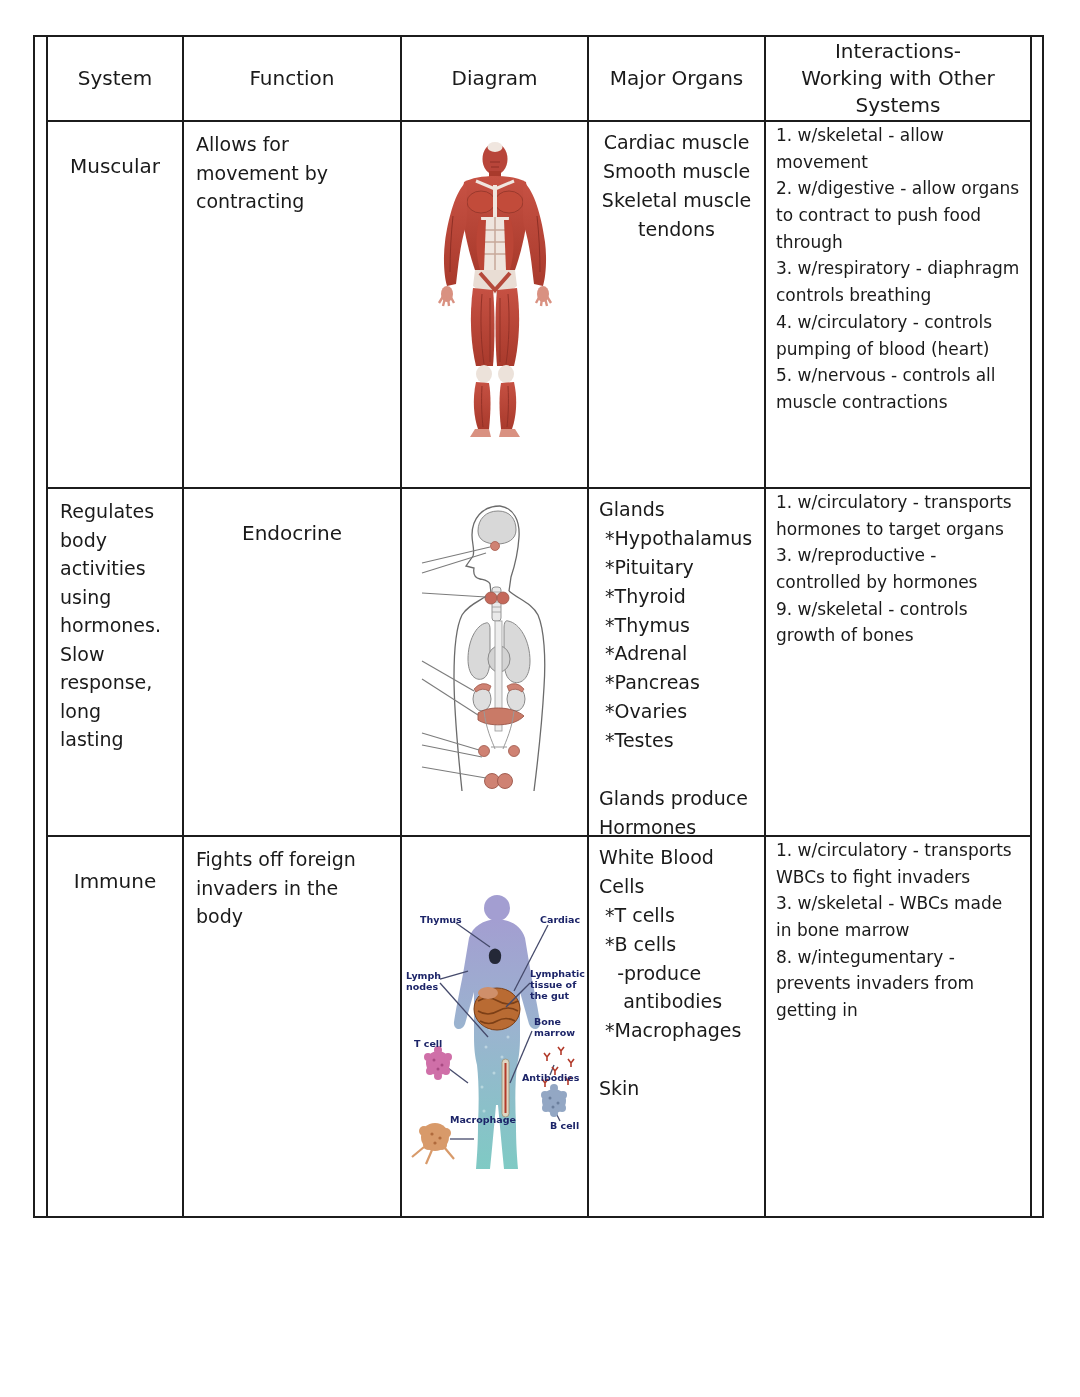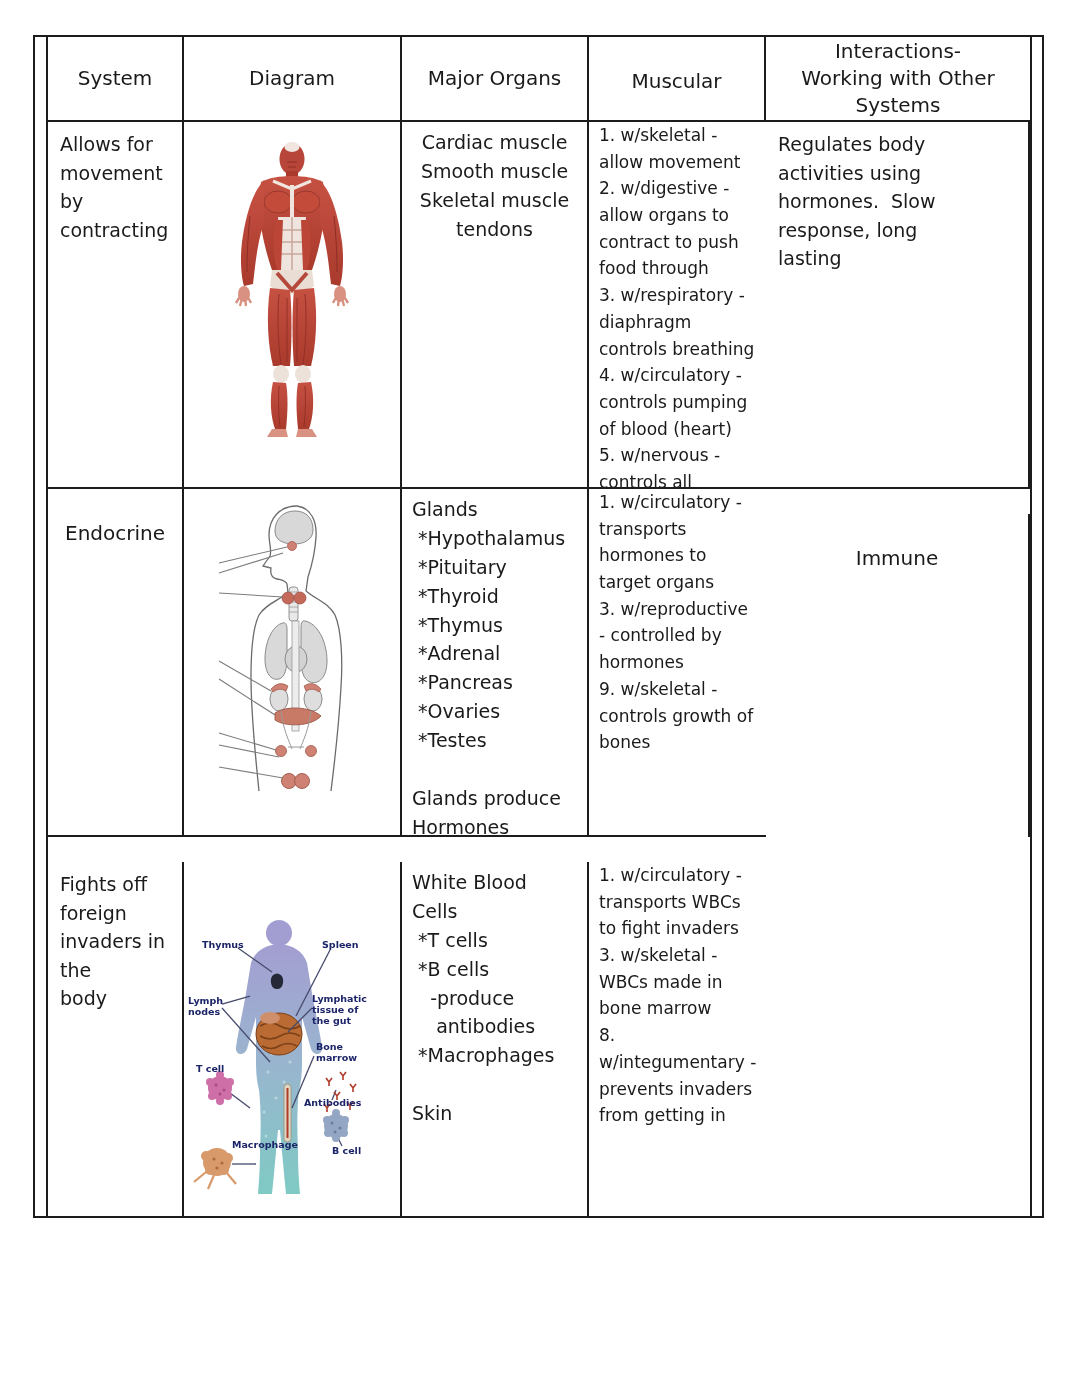--- a/index.html
+++ b/index.html
@@ -19,21 +19,21 @@
     box-sizing:border-box;border:2px solid #1c1c1c;
     display:grid;
     grid-template-columns:136px 218px 187px 177px 264px;
     grid-template-rows:85px 367px 348px 379px;
   }
   .cell{
     box-sizing:border-box;border-right:2px solid #1c1c1c;border-bottom:2px solid #1c1c1c;
     overflow:hidden;position:relative;
   }
   .cell.last-col{border-right:none;}
-  .cell.last-row{border-bottom:none;margin-top:25px;}
+  .cell.last-row{border-bottom:none;}
   .hdr{
     display:flex;align-items:center;justify-content:center;text-align:center;
     font-size:20px;line-height:1.35;white-space:pre-line;padding:2px 4px;
   }
   .sys{
     text-align:center;padding-top:32px;font-size:20px;
   }
   .fun{
     padding:8px 8px 0 12px;font-size:19px;line-height:1.5;white-space:pre-wrap;
   }
@@ -59,27 +59,28 @@
 <body>
 
 <div class="line" id="vline-left"></div>
 <div class="line" id="vline-right"></div>
 <div class="line" id="hline-top"></div>
 <div class="line" id="hline-bottom"></div>
 
 <div id="systems-table">
 
   <div class="cell hdr">System</div>
+  <div class="cell hdr">Function</div>
   <div class="cell hdr">Diagram</div>
   <div class="cell hdr">Major Organs</div>
-  <div class="cell sys">Muscular</div>
-
   <div class="cell hdr last-col">Interactions-
 Working with Other
 Systems</div>
+
+  <div class="cell sys">Muscular</div>
   <div class="cell fun">Allows for
 movement by
 contracting</div>
   <div class="cell dia">
     <div class="figwrap" id="fig-muscular">
       <svg width="150" height="302" viewBox="0 0 150 302">
         <defs>
           <linearGradient id="mus" x1="0" y1="0" x2="0" y2="1">
             <stop offset="0" stop-color="#c65143"></stop>
               <stop offset="1" stop-color="#a93a2c"></stop>
@@ -320,21 +321,21 @@
             <circle cx="152" cy="201" r="4"></circle>
             <circle cx="152" cy="226" r="4"></circle>
         </g>
         <g fill="#6a7e9c">
             <circle cx="148" cy="211" r="1.5"></circle>
             <circle cx="156" cy="216" r="1.5"></circle>
             <circle cx="151" cy="220" r="1.5"></circle>
           </g>
       </svg>
       <div class="imm-label" style="left:18px;top:28px;">Thymus</div>
-      <div class="imm-label" style="left:138px;top:28px;">Spleen</div>
+      <div class="imm-label" style="left:138px;top:28px;">Cardiac</div>
       <div class="imm-label" style="left:4px;top:84px;">Lymph
 nodes</div>
       <div class="imm-label" style="left:128px;top:82px;">Lymphatic
 tissue of
 the gut</div>
       <div class="imm-label" style="left:132px;top:130px;">Bone
 marrow</div>
       <div class="imm-label" style="left:12px;top:152px;">T cell</div>
       <div class="imm-label" style="left:120px;top:186px;">Antibodies</div>
       <div class="imm-label" style="left:48px;top:228px;">Macrophage</div>

